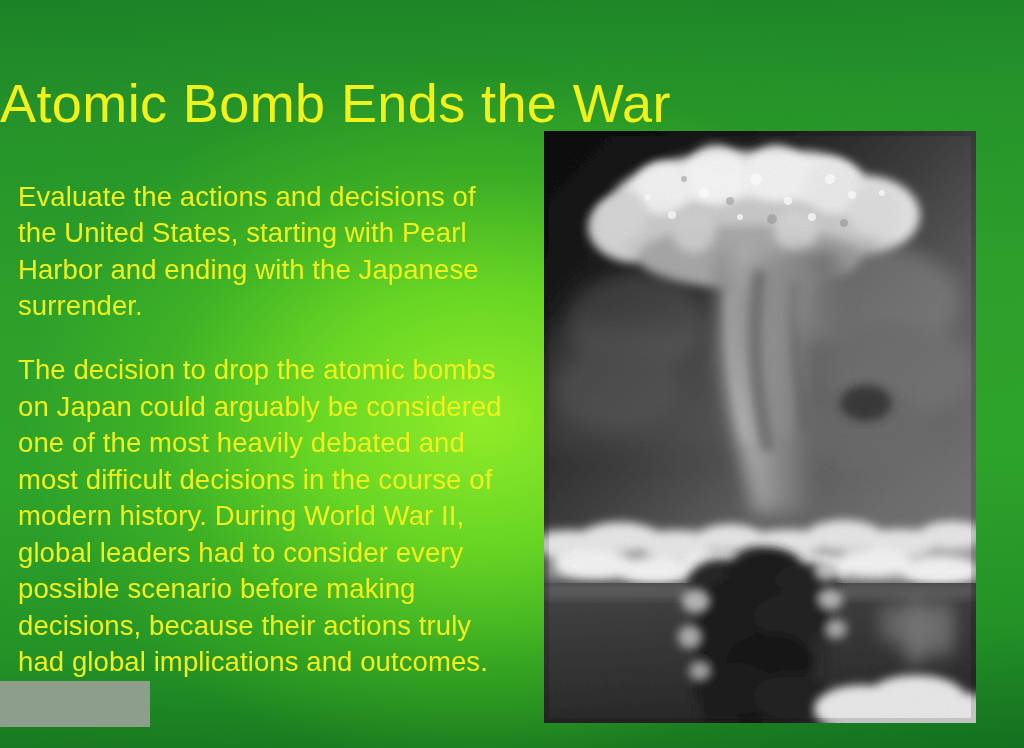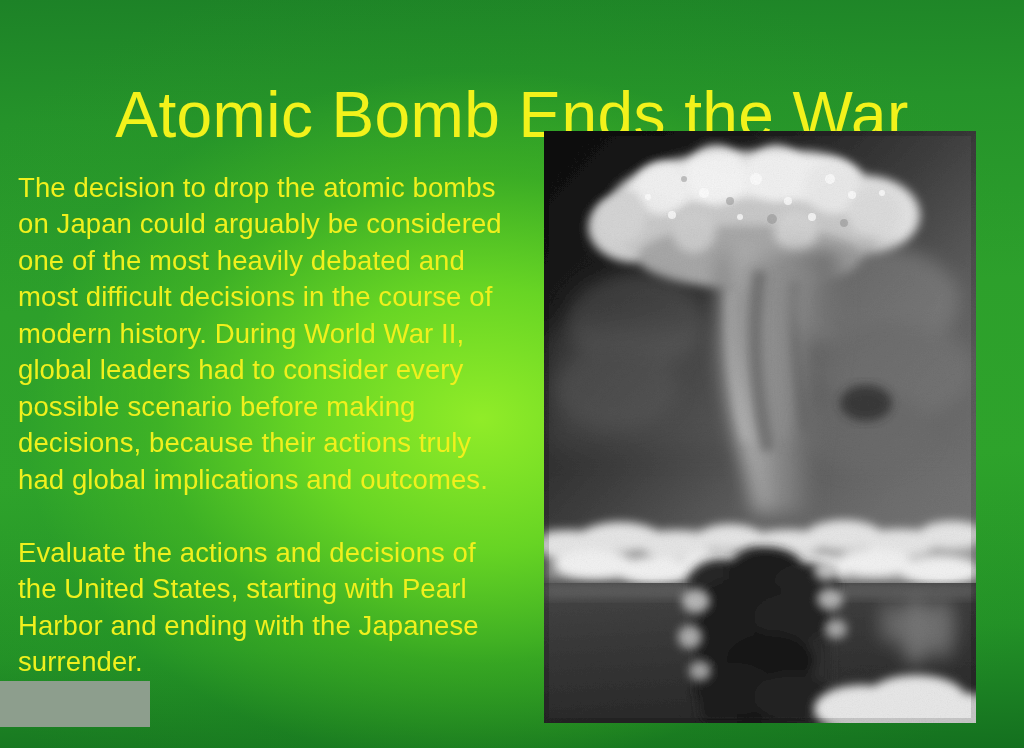--- a/index.html
+++ b/index.html
@@ -31,22 +31,21 @@
         #239127 84%,
         #14701f 100%);
   }
 
   
   #title {
     position: absolute;
     left: 0;
     top: 36px;
     width: 1024px;
-    text-align: center;
-    font-size: 64px;
+    font-size: 54px;
     font-weight: 400;
     letter-spacing: 0.4px;
     line-height: 1.15;
     color: #f2f21b;
     white-space: nowrap;
   }
 
   
   #body-text {
     position: absolute;
@@ -95,22 +94,22 @@
   }
 </style>
 </head>
 <body>
 
 <div id="slide">
 
   <h1 id="title">Atomic Bomb Ends the War</h1>
 
   <div id="body-text">
+    <p class="para second">Evaluate the actions and decisions of the United States, starting with Pearl Harbor and ending with the Japanese surrender.</p>
     <p class="para">The decision to drop the atomic bombs on Japan could arguably be considered one of the most heavily debated and most difficult decisions in the course of modern history. During World War II, global leaders had to consider every possible scenario before making decisions, because their actions truly had global implications and outcomes.</p>
-    <p class="para second">Evaluate the actions and decisions of the United States, starting with Pearl Harbor and ending with the Japanese surrender.</p>
   </div>
 
   <div id="photo-frame">
     <svg viewBox="0 0 432 592" preserveAspectRatio="none" aria-hidden="true">
       <defs>
 
         <filter id="grain" x="0" y="0" width="100%" height="100%">
           <feTurbulence type="fractalNoise" baseFrequency="0.85" numOctaves="3" seed="7" result="n"></feTurbulence>
           <feColorMatrix in="n" type="saturate" values="0" result="ng"></feColorMatrix>
           <feComponentTransfer in="ng" result="ngc">

